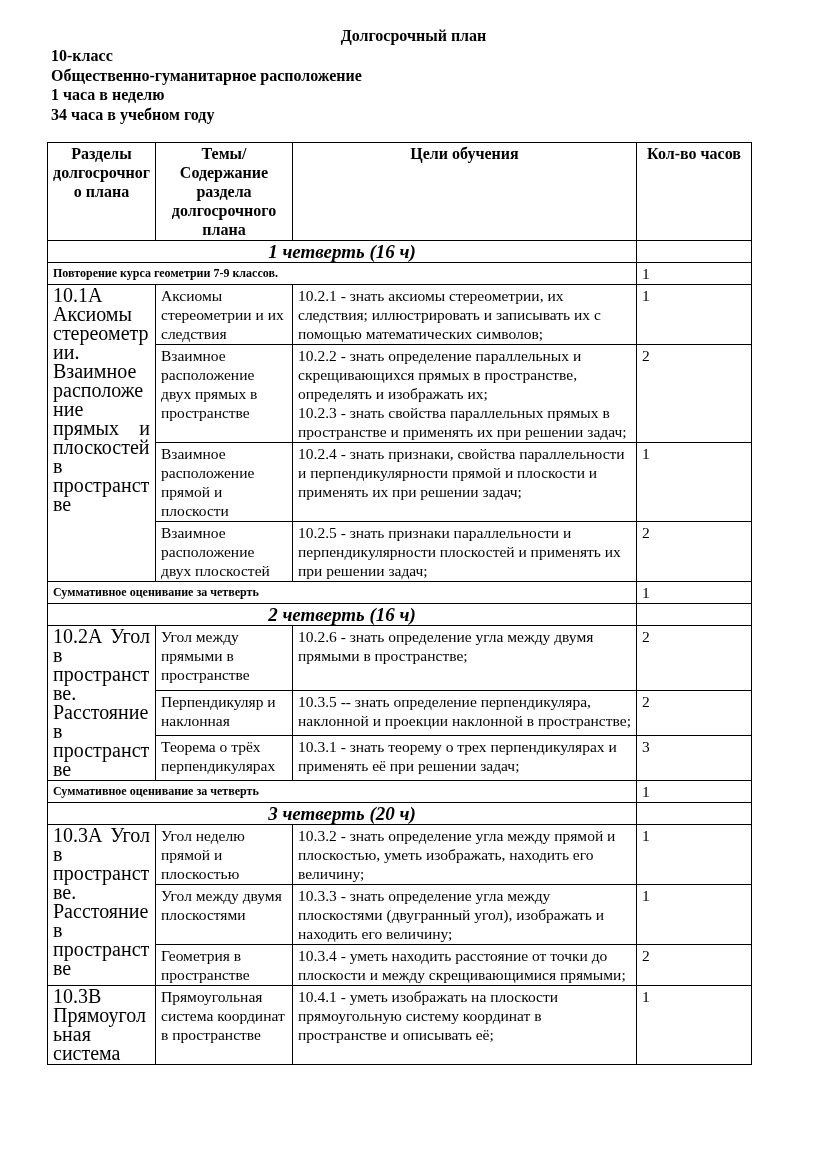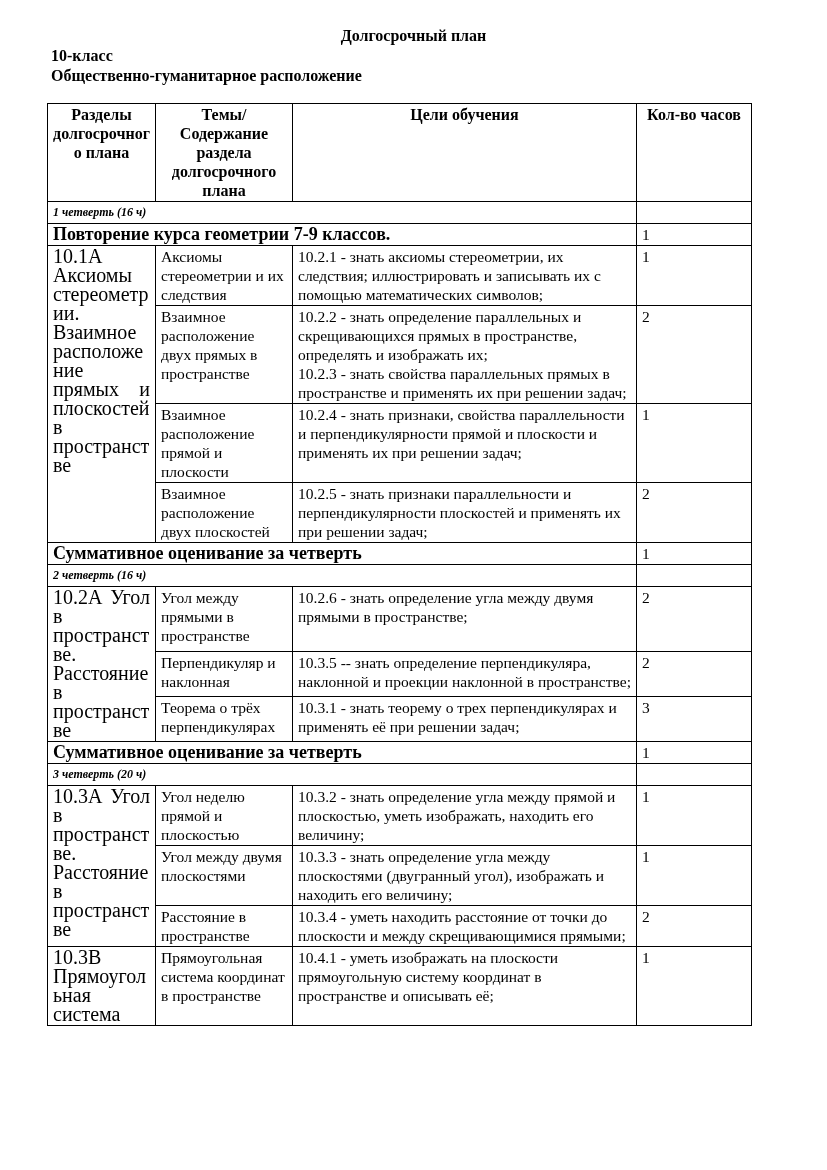--- a/index.html
+++ b/index.html
@@ -55,27 +55,27 @@
     overflow-wrap: break-word;
     word-break: break-word;
   }
   td.hc-top {
     vertical-align: top;
   }
   
   tr.quarter-row td.q-label {
     font-weight: bold;
     font-style: italic;
+    font-size: 19px;
+    text-align: center;
+  }
+  
+  td.bold-label {
+    font-weight: bold;
     font-size: 12px;
-    text-align: left;
-  }
-  
-  td.bold-label {
-    font-weight: bold;
-    font-size: 18px;
   }
   
   td.sec {
     font-weight: normal;
     font-size: 20px;
     text-align: justify;
     overflow-wrap: break-word;
     word-break: break-word;
   }
   td.topic {
@@ -94,20 +94,22 @@
 
 <div class="page">
 
   <div class="title-block">
     <div>Долгосрочный план</div>
   </div>
 
   <div class="info-block">
     <div>10-класс</div>
     <div>Общественно-гуманитарное расположение</div>
+    <div>1 часа в неделю</div>
+    <div>34 часа в учебном году</div>
   </div>
 
   <table class="plan">
     <colgroup>
       <col style="width:108px">
       <col style="width:137px">
       <col style="width:344px">
       <col style="width:115px">
     </colgroup>
     <tbody>
@@ -195,21 +197,21 @@
         <td class="topic">Угол неделю прямой и плоскостью</td>
         <td class="goals">10.3.2 - знать определение угла между прямой и плоскостью, уметь изображать, находить его величину;</td>
         <td class="hours">1</td>
       </tr>
       <tr>
         <td class="topic">Угол между двумя плоскостями</td>
         <td class="goals">10.3.3 - знать определение угла между плоскостями (двугранный угол), изображать и находить его величину;</td>
         <td class="hours">1</td>
       </tr>
       <tr>
-        <td class="topic">Расстояние в пространстве</td>
+        <td class="topic">Геометрия в пространстве</td>
         <td class="goals">10.3.4 - уметь находить расстояние от точки до плоскости и между скрещивающимися прямыми;</td>
         <td class="hours">2</td>
       </tr>
 
       <tr>
         <td class="sec">10.3В Прямоугольная система</td>
         <td class="topic">Прямоугольная система координат в пространстве</td>
         <td class="goals">10.4.1 - уметь изображать на плоскости прямоугольную систему координат в пространстве и описывать её;</td>
         <td class="hours">1</td>
       </tr>

